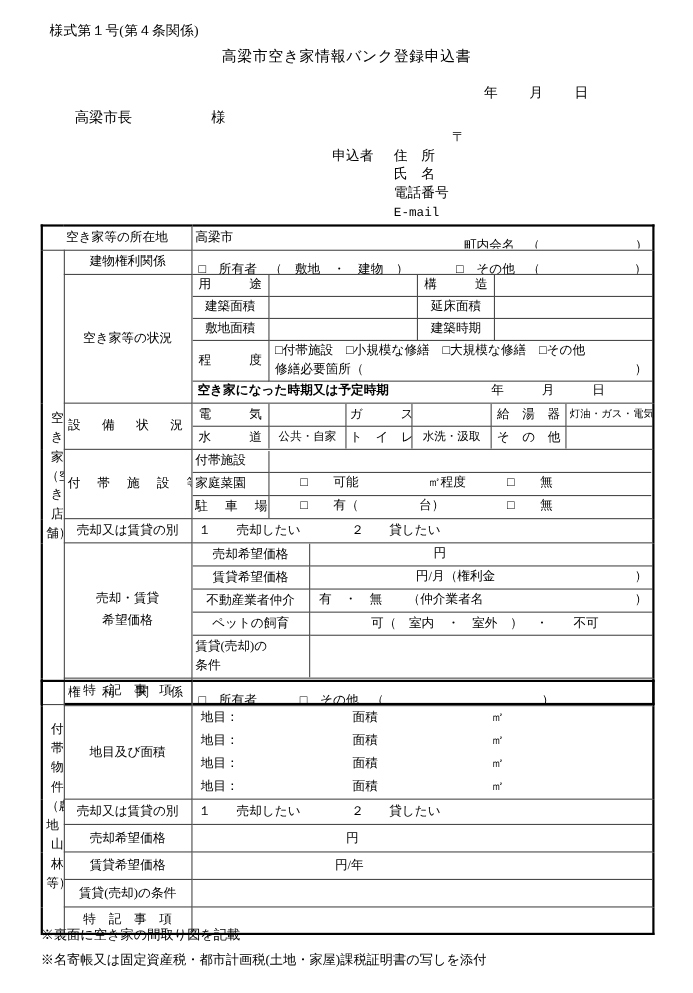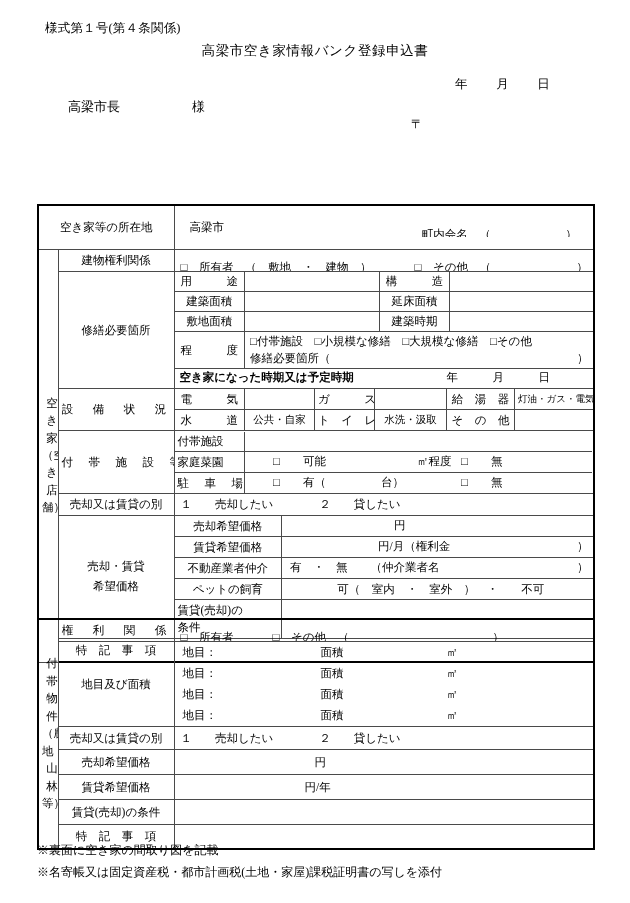--- a/index.html
+++ b/index.html
@@ -35,21 +35,21 @@
     position: absolute;
     left: 0;
     top: 42px;
     width: 630px;
     text-align: center;
     font-size: 13.5px;
     letter-spacing: 0.6px;
   }
   .hdr-date {
     position: absolute;
-    left: 455px;
+    left: 440px;
     top: 76px;
     font-size: 12.5px;
     white-space: nowrap;
   }
   .hdr-date span { display: inline-block; }
   .hdr-date .g { width: 38px; text-align: left; }
   .hdr-addressee {
     position: absolute;
     left: 68px;
     top: 98px;
@@ -175,32 +175,46 @@
     <span class="g">月</span>
     <span>日</span>
   </div>
 
   <div class="hdr-addressee">
     <span>高梁市長</span><span class="sama">様</span>
   </div>
 
   <div class="hdr-postal">〒</div>
 
+  <div class="applicant">
+    <div>
+      <span class="lbl">申込者</span><span class="fld nosp">住　所</span>
+    </div>
+    <div>
+      <span class="lbl"></span><span class="fld nosp">氏　名</span>
+    </div>
+    <div>
+      <span class="lbl"></span><span class="fld nosp">電話番号</span>
+    </div>
+    <div>
+      <span class="lbl"></span><span class="fld mono">E-mail</span>
+    </div>
+  </div>
 
   <table class="tbl outer-top" id="table-akiya">
     <colgroup>
       <col style="width:20px">
       <col style="width:116px">
       <col style="width:420px">
     </colgroup>
 
     <tbody>
         <tr>
       <td class="c edge-l edge-t" colspan="2" style="height:21px;">空き家等の所在地</td>
-      <td class="edge-r edge-t" style="padding:12px;">
+      <td class="edge-r edge-t" style="padding:0;">
         <table class="sub" style="border:0;">
           <colgroup>
                 <col style="width:50%">
                 <col style="width:50%">
               </colgroup>
           <tbody>
                 <tr>
             <td class="l nb-t nb-l nb-b nb-r" style="height:19px;">高梁市</td>
             <td class="nb-t nb-l nb-b nb-r" style="position:relative;">
               <span style="position:absolute;left:38px;">町内会名　（</span>
@@ -218,21 +232,21 @@
       </td>
       <td class="c" style="height:21px;">建物権利関係</td>
       <td class="edge-r" style="position:relative;">
         <span style="position:absolute;left:6px;">□　所有者　（　敷地　・　建物　）</span>
         <span style="position:absolute;left:240px;">□　その他　（</span>
         <span style="position:absolute;right:5px;">）</span>
       </td>
     </tr>
 
     <tr>
-      <td class="c">修繕必要箇所</td>
+      <td class="c">空き家等の状況</td>
       <td class="edge-r" style="padding:0;">
         <table class="sub">
           <colgroup>
             <col style="width:70px">
                 <col style="width:135px">
             <col style="width:70px">
                 <col style="width:145px">
           </colgroup>
           <tbody>
                 <tr>
@@ -323,21 +337,21 @@
           <tbody>
                 <tr>
             <td class="l nb-t nb-l" style="height:20px;">付帯施設</td>
             <td class="nb-t nb-r"></td>
           </tr>
           <tr>
             <td class="l nb-l" style="height:20px;">家庭菜園</td>
             <td class="nb-r" style="padding:0;position:relative;">
               <div style="position:relative;height:20px;">
                 <span style="position:absolute;left:28px;top:3px;">□　　可能</span>
-                <span style="position:absolute;left:144px;top:3px;margin-left:28px;" class="m2">㎡程度</span>
+                <span style="position:absolute;left:144px;top:3px;" class="m2">㎡程度</span>
                 <span style="position:absolute;left:216px;top:3px;">□　　無</span>
               </div>
             </td>
           </tr>
           <tr>
             <td class="l nb-l nb-b sp2" style="height:20px;">駐　車　場</td>
             <td class="nb-r nb-b" style="padding:0;">
               <div style="position:relative;height:20px;">
                 <span style="position:absolute;left:28px;top:3px;">□　　有（</span>
                 <span style="position:absolute;left:136px;top:3px;">台）</span>

